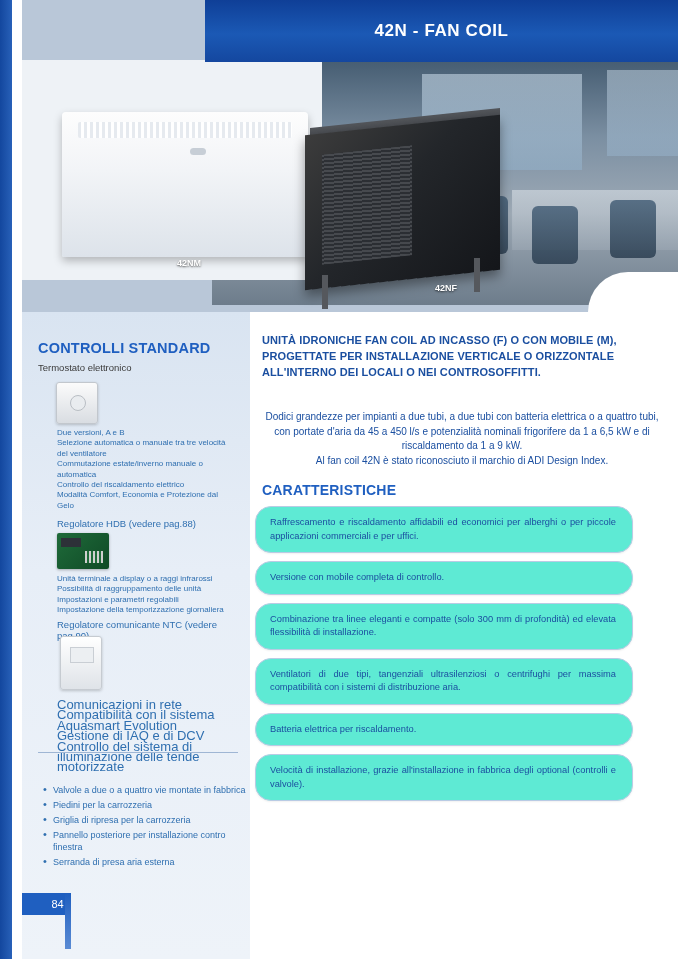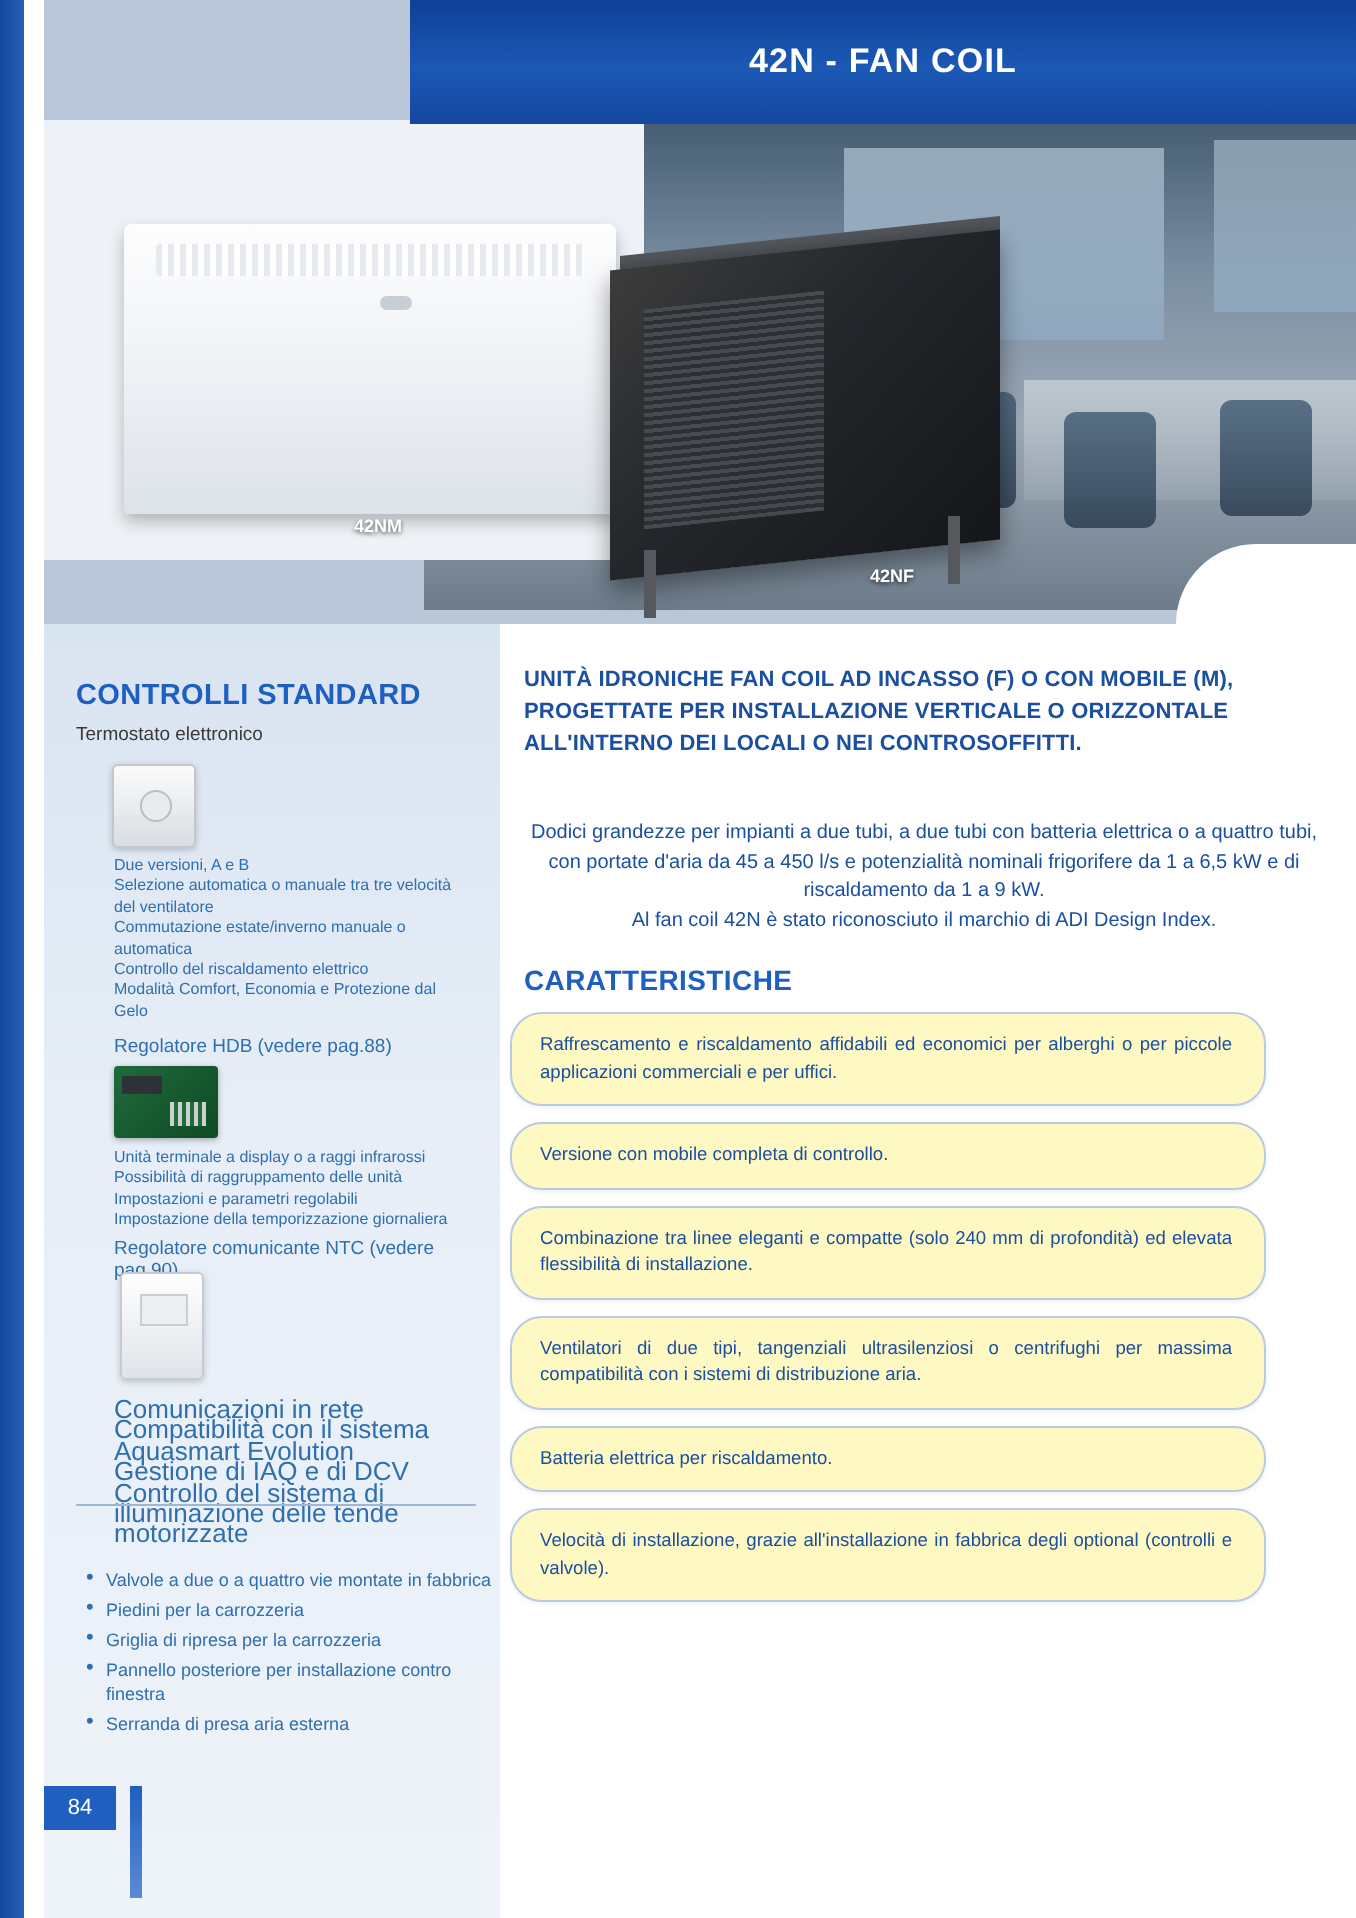--- a/index.html
+++ b/index.html
@@ -186,23 +186,23 @@
   .lc-bullets{
     position:absolute;left:42px;top:784px;width:205px;
     color:#2f6fb0;font-size:9px;line-height:12px;
     list-style:none;margin:0;padding:0;
   }
   .lc-bullets li{position:relative;padding-left:11px;margin-bottom:3px;}
   .lc-bullets li:before{
     content:"•";position:absolute;left:1px;top:-1px;color:#2f6fb0;font-size:11px;
   }
   .pagenum-box{
-    position:absolute;left:22px;top:893px;width:36px;height:22px;
+    position:absolute;left:22px;top:893px;width:15px;height:22px;
     background:#1f5fc0;color:#ffffff;font-size:11px;
-    display:flex;align-items:center;justify-content:center;
+    display:flex;align-items:center;justify-content:center;padding-left:28px;
   }
   .pagenum-tail{
     position:absolute;left:65px;top:893px;width:6px;height:56px;
     background:linear-gradient(to bottom,#1f5fc0,#5a8bd4);
   }
 
   
   .intro{
     position:absolute;left:262px;top:332px;width:400px;
     color:#1b4fa0;font-size:11px;line-height:16px;font-weight:bold;
@@ -215,21 +215,21 @@
   .sect-title{
     position:absolute;left:262px;top:482px;
     color:#1f5fc0;font-size:14px;font-weight:bold;letter-spacing:.2px;
   }
   .feat-list{
     position:absolute;left:255px;top:506px;width:378px;
   }
   .feat{
     position:relative;margin-bottom:8px;
     border:1px solid #b9cbe4;border-radius:16px;
-    background:#fef9c3;
+    background:#5eead4;
     padding:9px 16px 9px 14px;
     color:#1b4fa0;font-size:9.3px;line-height:13.5px;
     text-align:justify;
     box-shadow:0 1px 2px rgba(0,0,0,.06);
   }
   
   .footer{
     position:absolute;left:262px;top:872px;width:400px;height:48px;
   }
   .logo-aqua{
@@ -331,20 +331,20 @@
   <div class="pagenum-tail"></div>
 
   <div class="intro">UNITÀ IDRONICHE FAN COIL AD INCASSO (F) O CON MOBILE (M), PROGETTATE PER INSTALLAZIONE VERTICALE O ORIZZONTALE ALL'INTERNO DEI LOCALI O NEI CONTROSOFFITTI.</div>
   <div class="para" style="white-space:pre-line;text-align:center;">Dodici grandezze per impianti a due tubi, a due tubi con batteria elettrica o a quattro tubi, con portate d'aria da 45 a 450 l/s e potenzialità nominali frigorifere da 1 a 6,5 kW e di riscaldamento da 1 a 9 kW.
 Al fan coil 42N è stato riconosciuto il marchio di ADI Design Index.</div>
   <div class="sect-title">CARATTERISTICHE</div>
 
   <div class="feat-list">
     <div class="feat">Raffrescamento e riscaldamento affidabili ed economici per alberghi o per piccole applicazioni commerciali e per uffici.</div>
     <div class="feat">Versione con mobile completa di controllo.</div>
-    <div class="feat">Combinazione tra linee eleganti e compatte (solo 240 mm di profondità) ed elevata flessibilità di installazione.</div>
+    <div class="feat">Combinazione tra linee eleganti e compatte (solo 300 mm di profondità) ed elevata flessibilità di installazione.</div>
     <div class="feat">Ventilatori di due tipi, tangenziali ultrasilenziosi o centrifughi per massima compatibilità con i sistemi di distribuzione aria.</div>
     <div class="feat">Batteria elettrica per riscaldamento.</div>
     <div class="feat">Velocità di installazione, grazie all'installazione in fabbrica degli optional (controlli e valvole).</div>
   </div>
 
 
 </div>
 
 </body></html>

